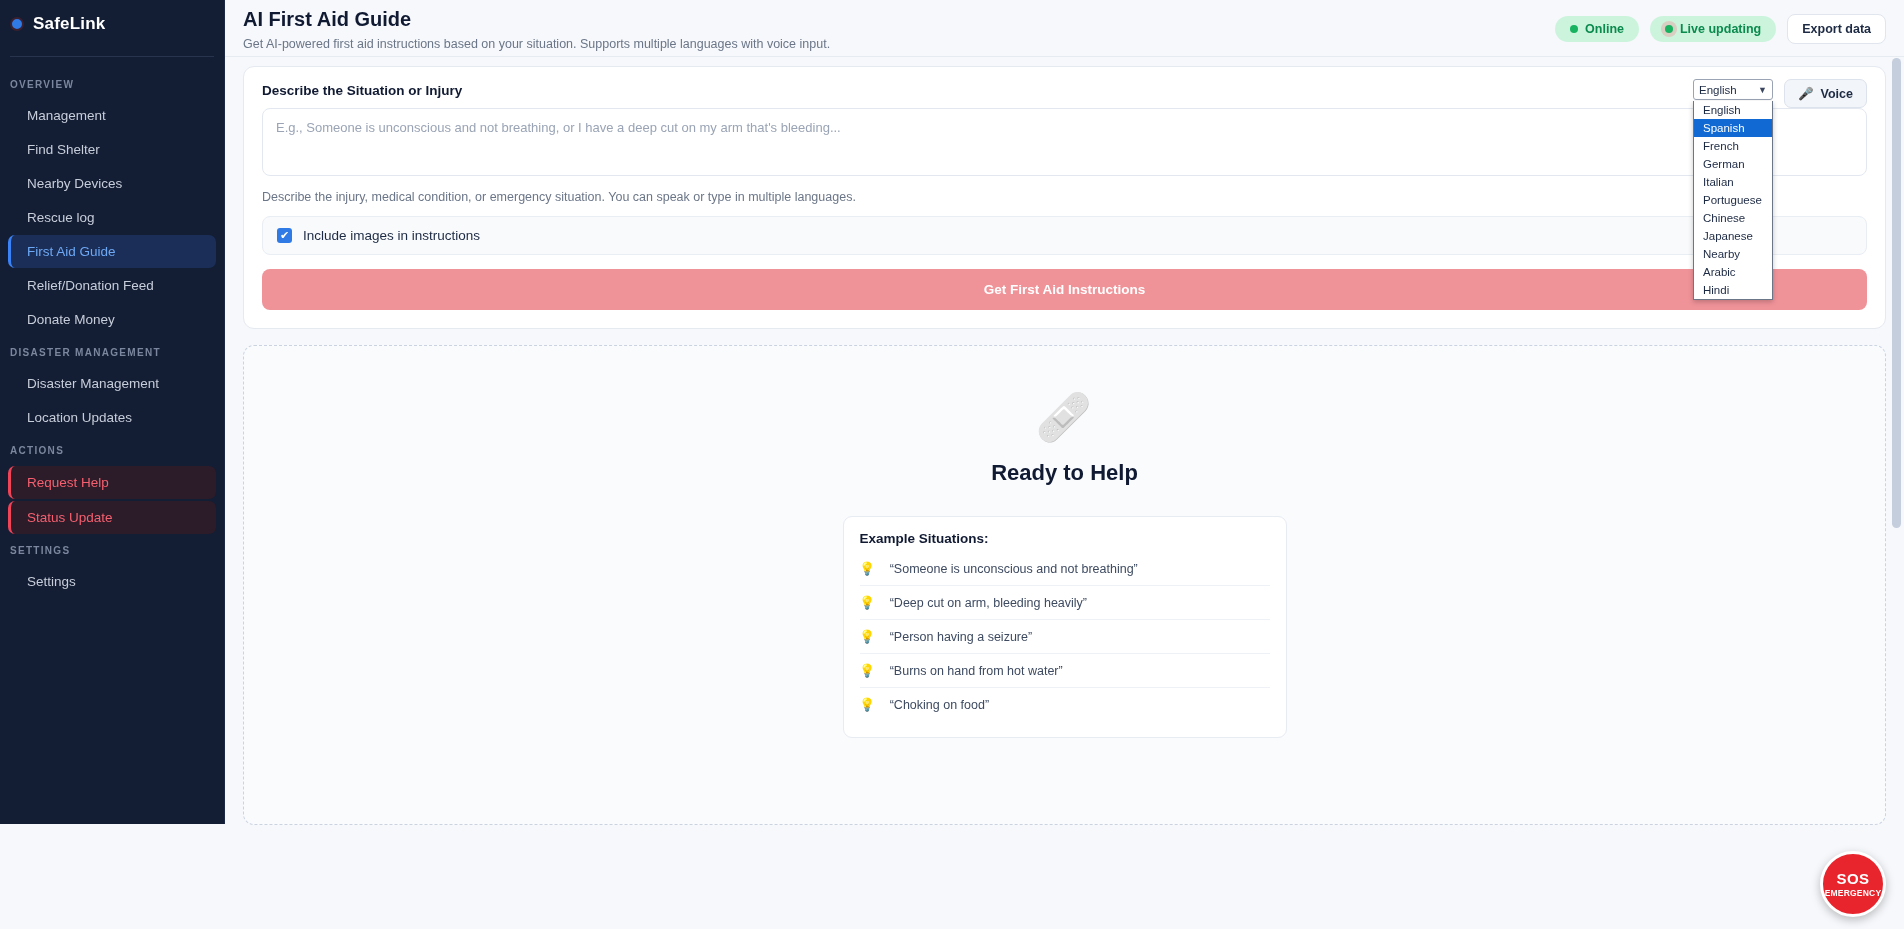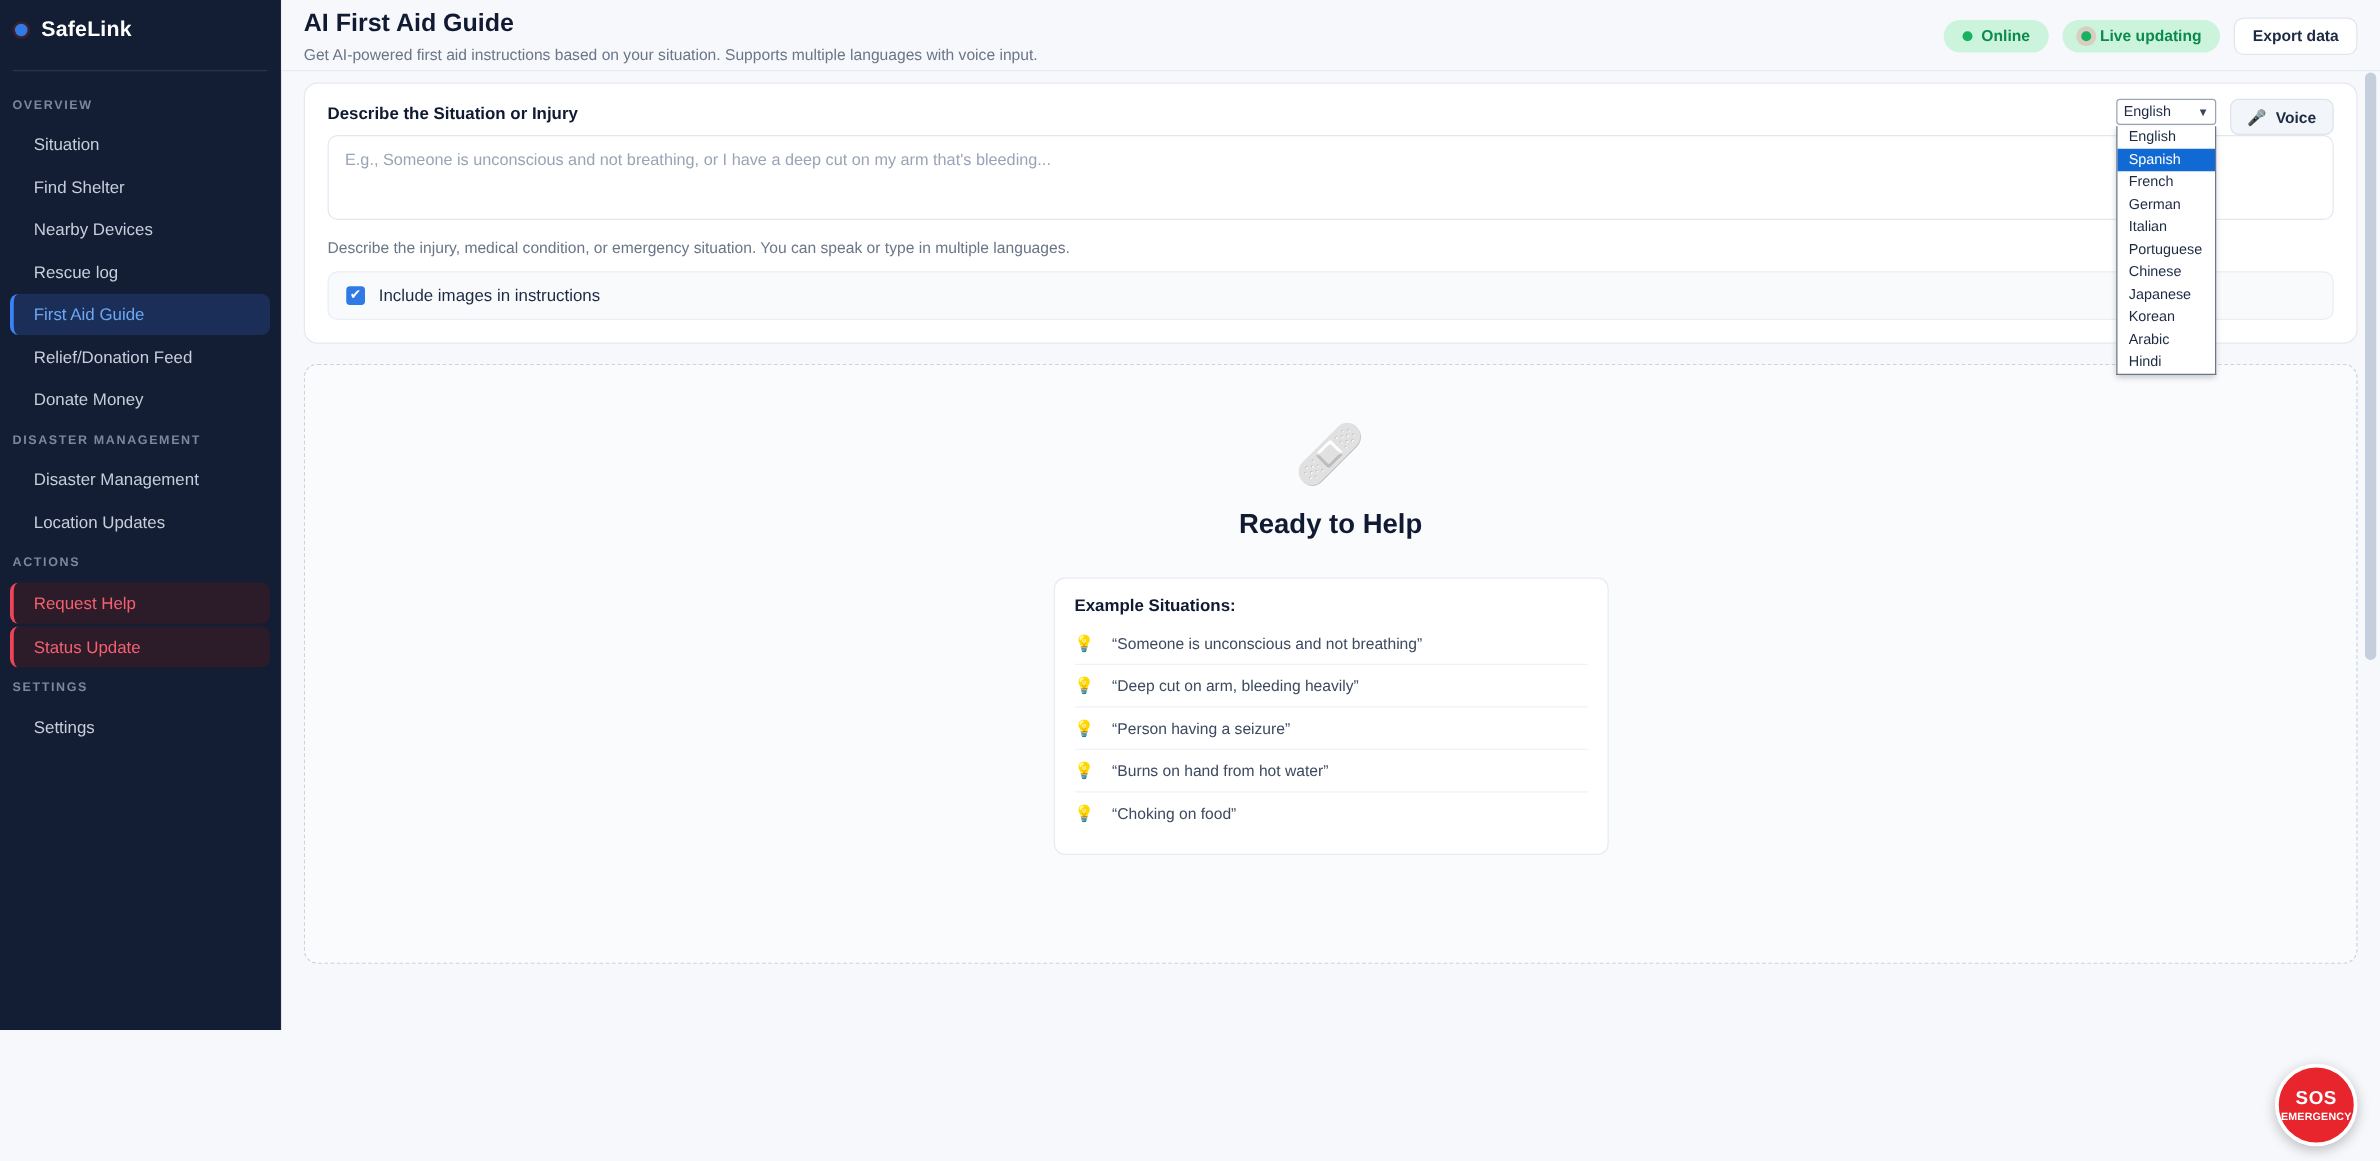--- a/index.html
+++ b/index.html
@@ -188,21 +188,21 @@
 
   <aside class="sidebar">
     <div class="brand">
       <span class="brand-dot"></span>
       <span class="brand-name">SafeLink</span>
     </div>
     <div class="rule"></div>
 
     <nav id="sidebar-nav">
         <div class="nav-section">OVERVIEW</div>
-        <div class="nav-item">Situation</div>
+        <div class="nav-item">Management</div>
         <div class="nav-item">Find Shelter</div>
         <div class="nav-item">Nearby Devices</div>
         <div class="nav-item">Rescue log</div>
         <div class="nav-item active">First Aid Guide</div>
         <div class="nav-item">Relief/Donation Feed</div>
         <div class="nav-item">Donate Money</div>
         <div class="nav-section">DISASTER MANAGEMENT</div>
         <div class="nav-item">Disaster Management</div>
         <div class="nav-item">Location Updates</div>
         <div class="nav-section">ACTIONS</div>
@@ -246,40 +246,41 @@
             <span class="chev">▼</span>
             <div class="dropdown" id="lang-dropdown">
                 <div class="dd-item">English</div>
                 <div class="dd-item selected">Spanish</div>
                 <div class="dd-item">French</div>
                 <div class="dd-item">German</div>
                 <div class="dd-item">Italian</div>
                 <div class="dd-item">Portuguese</div>
                 <div class="dd-item">Chinese</div>
                 <div class="dd-item">Japanese</div>
-                <div class="dd-item">Korean</div>
+                <div class="dd-item">Nearby</div>
                 <div class="dd-item">Arabic</div>
                 <div class="dd-item">Hindi</div>
               </div>
           </div>
           <button class="voice-btn">
             <span>🎤</span>
             <span>Voice</span>
           </button>
         </div>
 
         <textarea class="textarea" placeholder="E.g., Someone is unconscious and not breathing, or I have a deep cut on my arm that's bleeding..." style=""></textarea>
 
         <div class="helper">Describe the injury, medical condition, or emergency situation. You can speak or type in multiple languages.</div>
 
         <div class="check-row">
           <span class="cbx">✔</span>
           <span class="check-label">Include images in instructions</span>
         </div>
 
+        <button class="submit-btn">Get First Aid Instructions</button>
       </div>
 
       <div class="empty-card">
         <div class="bandage">🩹</div>
         <div class="empty-title">Ready to Help</div>
 
         <div class="examples">
           <div class="examples-title">Example Situations:</div>
           <div id="examples-list">
               <div class="example-row">

